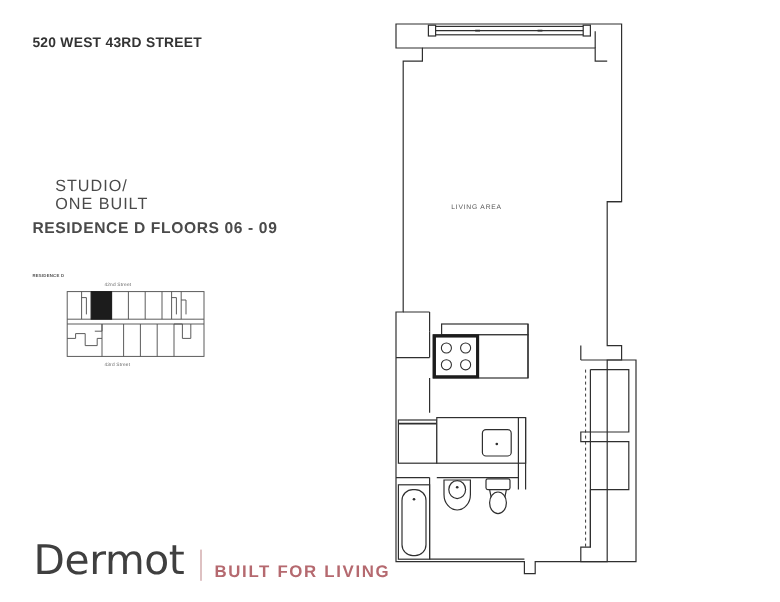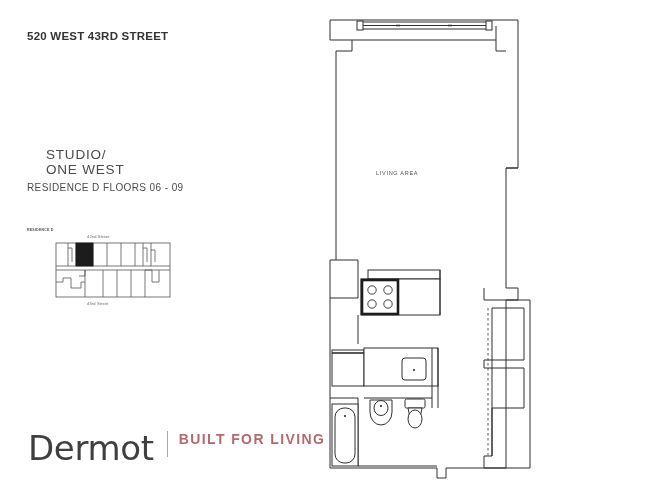--- a/index.html
+++ b/index.html
@@ -20,21 +20,21 @@
     color:#333;white-space:nowrap;
   }
   .unit-type{
     position:absolute;left:27px;top:148px;
     font-size:13.5px;line-height:14.5px;
     letter-spacing:.06em;color:#4a4a4a;
   }
   .unit-type div{white-space:nowrap;margin-left:19px;}
   .residence-line{
     position:absolute;left:27px;top:182px;
-    font-size:10px;font-weight:normal;letter-spacing:.04em;
+    font-size:13px;font-weight:bold;letter-spacing:.04em;
     color:#4a4a4a;white-space:nowrap;
   }
 
   
   .keyplan{position:absolute;left:27px;top:228px;width:160px;height:92px;}
   .kp-label{
     position:absolute;left:0;top:0;
     font-size:3.6px;font-weight:bold;letter-spacing:.05em;color:#555;
     white-space:nowrap;
   }
@@ -49,21 +49,21 @@
   
   .planwrap{position:absolute;left:296px;top:8px;width:246px;height:488px;}
   .plan-svg{display:block;}
   .plan-label{
     position:absolute;left:376px;top:170px;
     font-size:5.6px;letter-spacing:.12em;color:#555;
     white-space:nowrap;
   }
 
   
-  .logo{position:absolute;left:28px;top:431px;display:flex;align-items:flex-start;}
+  .logo{position:absolute;left:28px;top:450px;display:flex;align-items:flex-end;}
   .logo-word{
     font-size:34px;color:#3f3f3f;letter-spacing:-.01em;
     font-family:"DejaVu Sans", sans-serif;font-weight:400;line-height:34px;
   }
   .logo-div{
     width:1px;height:26px;background:#c9989b;margin:0 11px 0 13px;
   }
   .logo-tag{
     font-size:14px;font-weight:bold;letter-spacing:.1em;
     color:#b5696f;white-space:nowrap;
@@ -71,21 +71,21 @@
 </style>
 </head>
 <body>
 
 <div class="sheet">
 
   <div class="addr">520 WEST 43RD STREET</div>
 
   <div class="unit-type">
     <div>STUDIO/</div>
-    <div>ONE WEST</div>
+    <div>ONE BUILT</div>
   </div>
 
   <div class="residence-line">RESIDENCE D FLOORS 06 - 09</div>
 
   <div class="keyplan">
 
     <div class="kp-label">RESIDENCE D</div>
 
     <div class="kp-street top">42nd Street</div>
 

